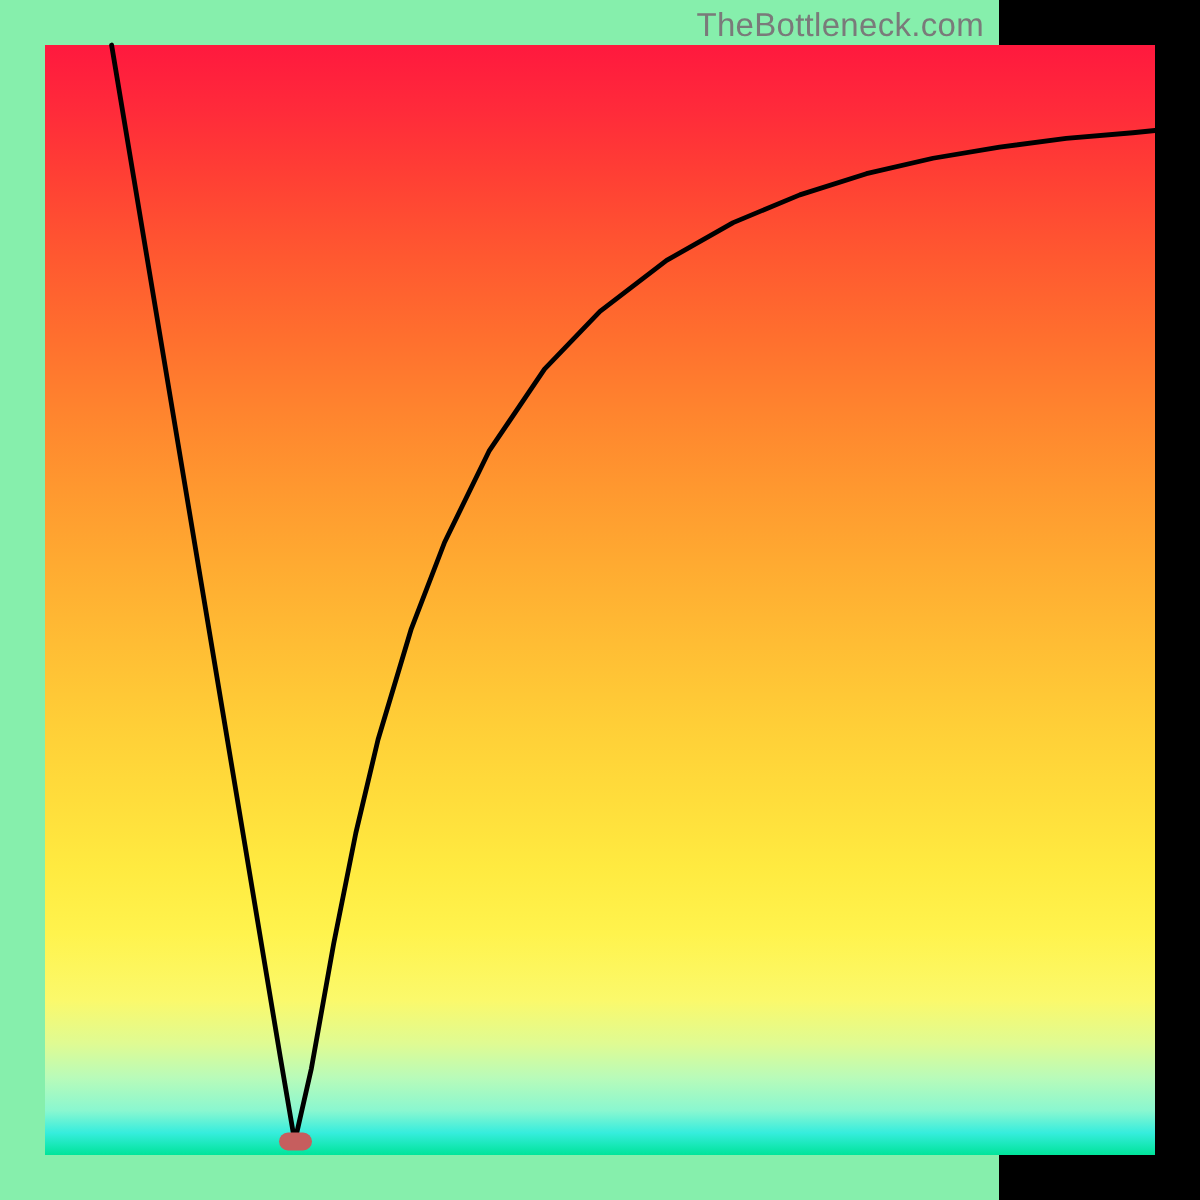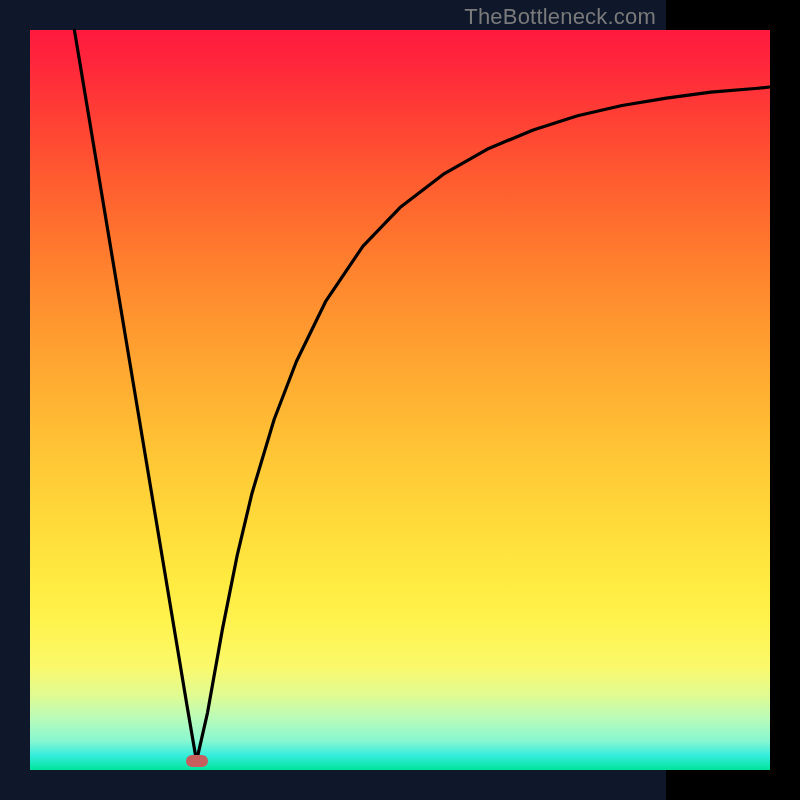--- a/index.html
+++ b/index.html
@@ -8,21 +8,21 @@
     width: 800px;
     height: 800px;
     background: #000;
     overflow: hidden;
     font-family: Arial, Helvetica, sans-serif;
   }
   .frame {
     position: relative;
     width: 666px;
     height: 800px;
-    background: #0f172a;
+    background: #86efac;
   }
   .plot-area {
     position: absolute;
     left: 30px;
     top: 30px;
     width: 740px;
     height: 740px;
     background: linear-gradient(
       to bottom,
       #ff193e 0%,

